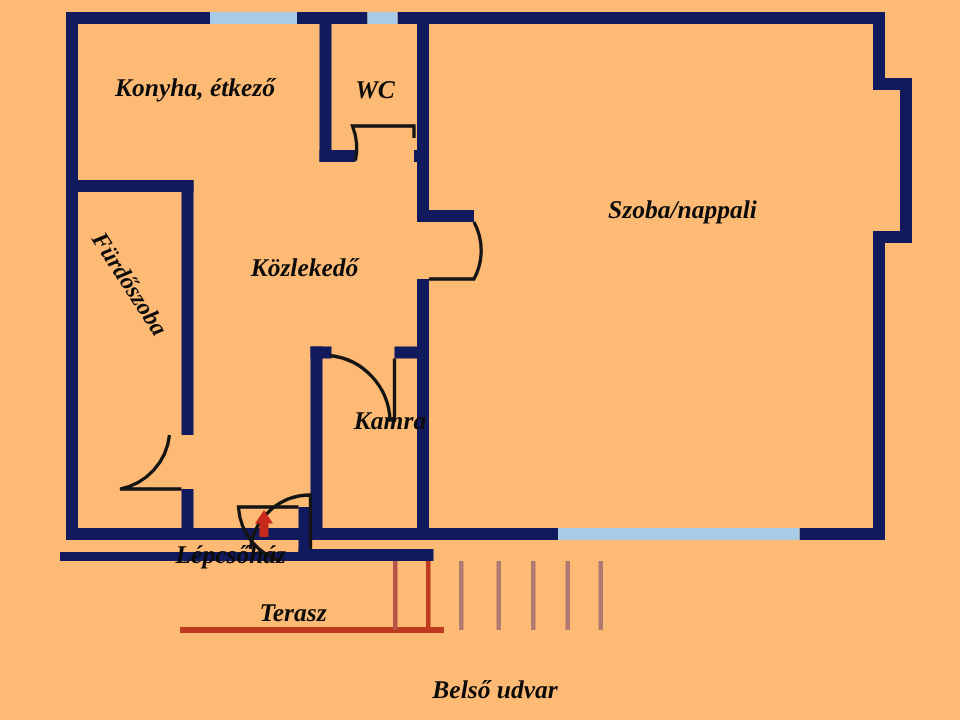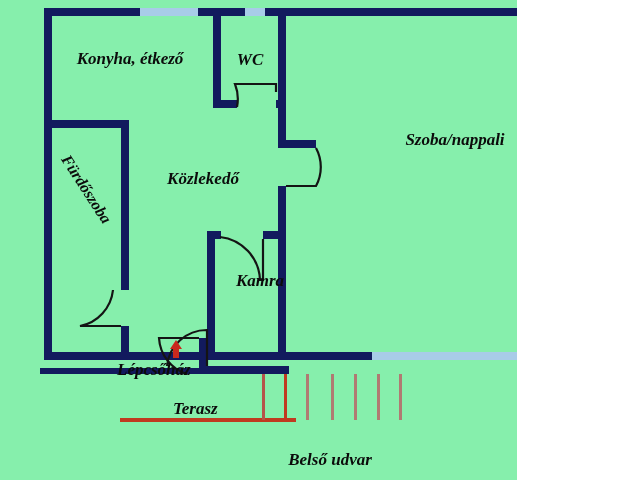--- a/index.html
+++ b/index.html
@@ -2,23 +2,23 @@
 <html><head>
 <meta charset="utf-8">
 <style>
   html, body {
     margin: 0;
     padding: 0;
     background: #ffffff;
   }
   #floorplan-page {
     position: relative;
-    width: 517px;
+    width: 640px;
     height: 480px;
-    background: #86efac;
+    background: #fdba74;
     overflow: hidden;
     font-family: "Liberation Serif", "DejaVu Serif", serif;
   }
   #plan-svg {
     position: absolute;
     left: 0;
     top: 0;
     width: 640px;
     height: 480px;
     display: block;

